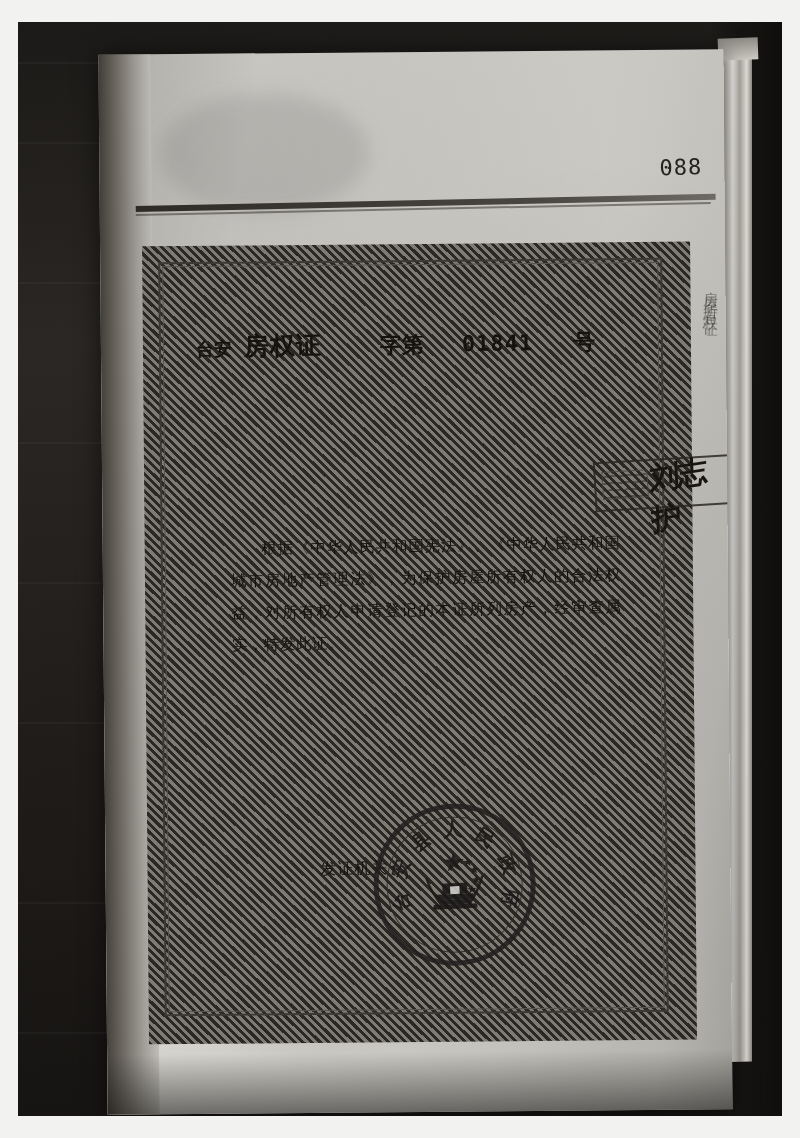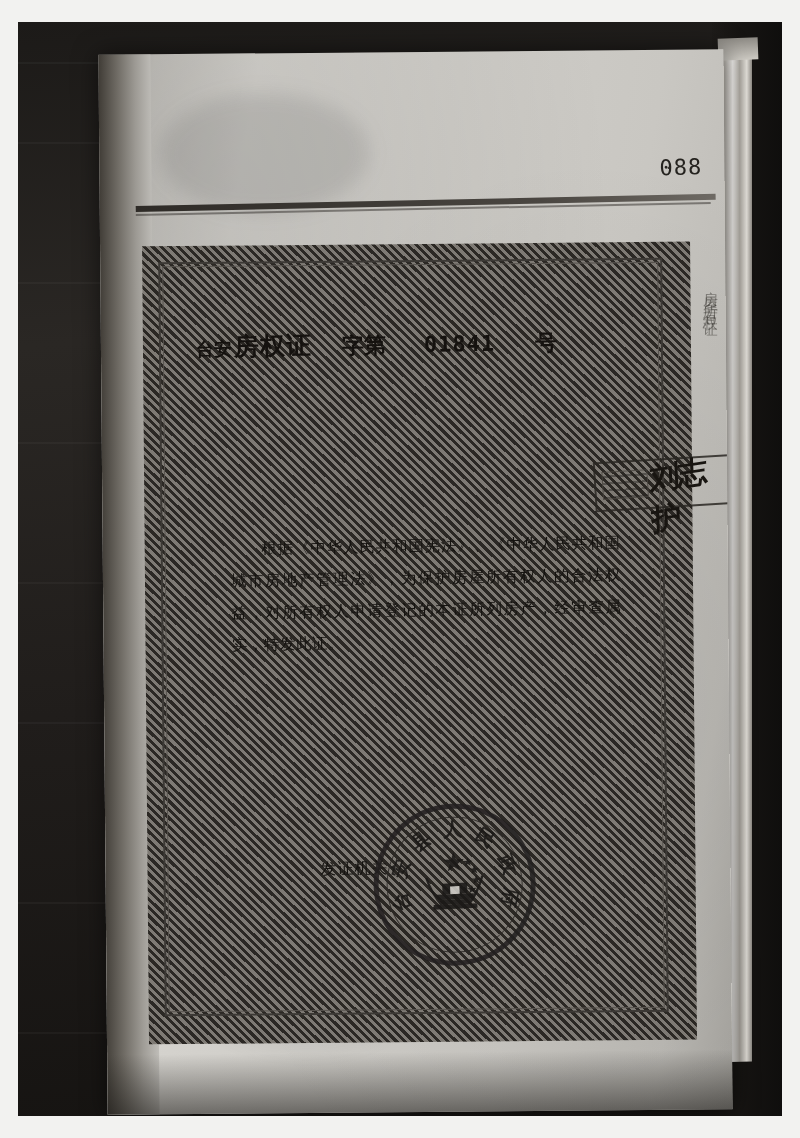--- a/index.html
+++ b/index.html
@@ -160,33 +160,33 @@
     width: 450px;
     display: flex;
     align-items: baseline;
     color: #15120f;
     transform: rotate(-0.4deg);
   }
   #header-row .hdr-region {
     font-family: "DejaVu Sans", sans-serif;
     font-size: 18px;
     font-weight: 700;
-    margin-right: 2px;
+    margin-right: 12px;
   }
   #header-row .hdr-title {
     font-family: "DejaVu Sans", sans-serif;
     font-size: 25px;
     font-weight: 700;
     letter-spacing: 1px;
   }
   #header-row .hdr-zi {
     font-family: Liberation Serif, serif;
     font-size: 22px;
     font-weight: 700;
-    margin-left: 30px;
+    margin-left: 58px;
   }
   #header-row .hdr-num {
     font-family: "DejaVu Sans Mono", monospace;
     font-size: 22px;
     font-weight: 700;
     margin-left: 38px;
     letter-spacing: 1px;
   }
   #header-row .hdr-hao {
     font-family: "DejaVu Sans", sans-serif;

